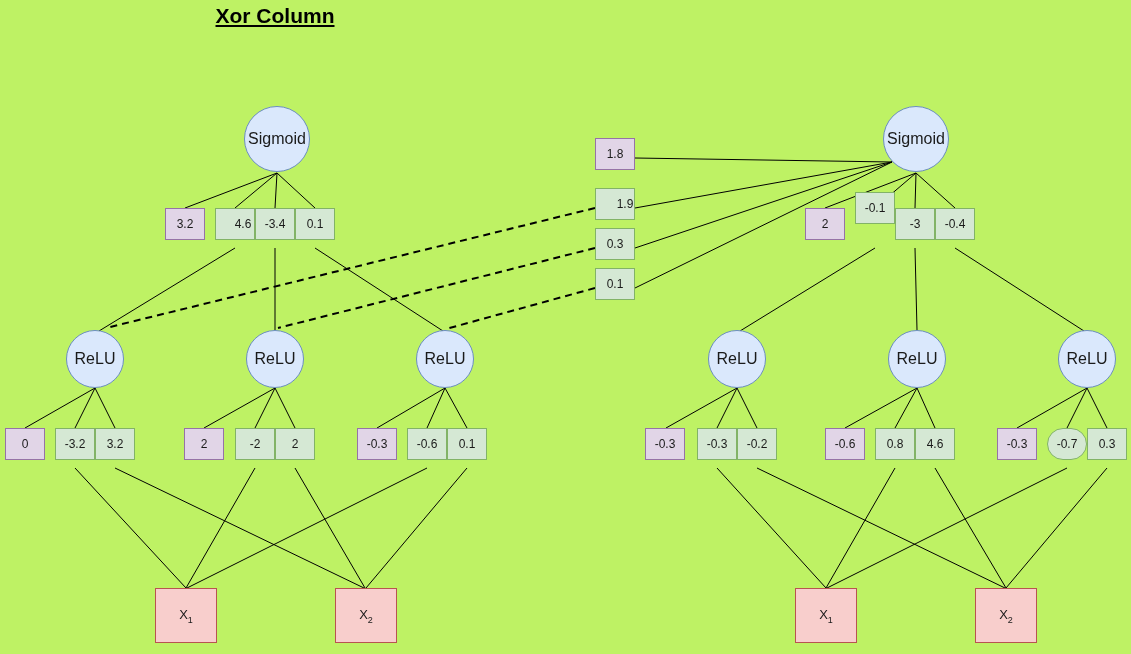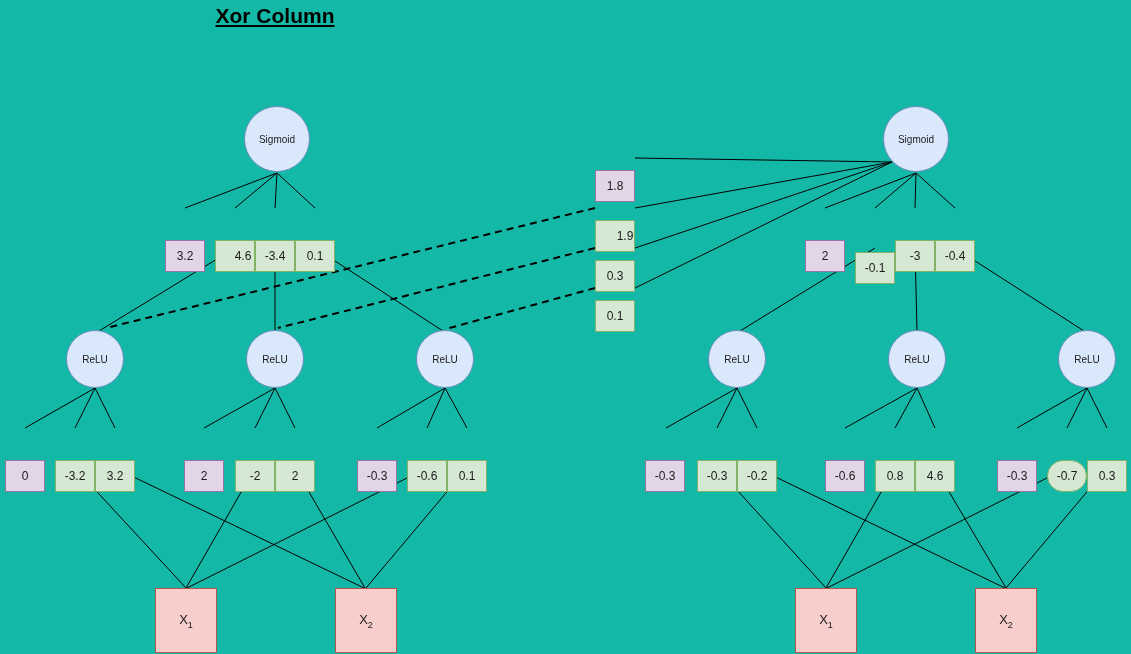--- a/index.html
+++ b/index.html
@@ -1,41 +1,41 @@
 <!DOCTYPE html>
 <html><head>
 <meta charset="utf-8">
 <style>
   html,body{margin:0;padding:0;background:#fff;}
   .canvas{
-    position:relative;width:1131px;height:654px;background:#14b8a6;
+    position:relative;width:1131px;height:654px;background:#bef264;
     font-family:"Liberation Sans", sans-serif;color:#111;overflow:hidden;
   }
   .edges{position:absolute;left:0;top:0;width:1131px;height:654px;}
   .title{
     position:absolute;top:4px;width:240px;text-align:center;
     font-size:21px;font-weight:bold;text-decoration:underline;color:#000;
   }
   .vbox{
     position:absolute;width:40px;height:32px;box-sizing:border-box;
     display:flex;align-items:center;justify-content:center;
-    font-size:12px;color:#1a1a1a;margin-top:32px;
+    font-size:12px;color:#1a1a1a;
   }
   .bias{background:#E1D5E7;border:1px solid #9673A6;}
   .weight{background:#D5E8D4;border:1px solid #82B366;}
   .node{
     position:absolute;border-radius:50%;box-sizing:border-box;
     background:#DAE8FC;border:1px solid #6C8EBF;
     display:flex;align-items:center;justify-content:center;
-    font-size:10px;color:#1a1a1a;
+    font-size:16px;color:#1a1a1a;
   }
   .sig{width:66px;height:66px;}
   .relu{width:58px;height:58px;}
   .inputbox{
-    position:absolute;width:62px;height:65px;box-sizing:border-box;
+    position:absolute;width:62px;height:55px;box-sizing:border-box;
     background:#F8CECC;border:1px solid #B85450;
     display:flex;align-items:center;justify-content:center;
     font-size:13px;color:#1a1a1a;
   }
   .inputbox sub{font-size:9px;}
 </style>
 </head>
 <body>
 
 <div class="canvas">
@@ -148,21 +148,21 @@
 
   <div class="vbox bias" style="left:595px;top:138px;">1.8</div>
   <div class="vbox weight" style="left:595px;top:188px;padding-left:20px;">1.9</div>
   <div class="vbox weight" style="left:595px;top:228px;">0.3</div>
   <div class="vbox weight" style="left:595px;top:268px;">0.1</div>
 
   <div class="node sig" style="left:883px;top:106px;">
     <span>Sigmoid</span>
   </div>
   <div class="vbox bias" style="left:805px;top:208px;">2</div>
-  <div class="vbox weight" style="left:855px;top:220px;">-0.1</div>
+  <div class="vbox weight" style="left:855px;top:192px;">-0.1</div>
   <div class="vbox weight" style="left:895px;top:208px;">-3</div>
   <div class="vbox weight" style="left:935px;top:208px;">-0.4</div>
 
   <div class="node relu" style="left:708px;top:330px;">
     <span>ReLU</span>
   </div>
   <div class="node relu" style="left:888px;top:330px;">
     <span>ReLU</span>
   </div>
   <div class="node relu" style="left:1058px;top:330px;">

